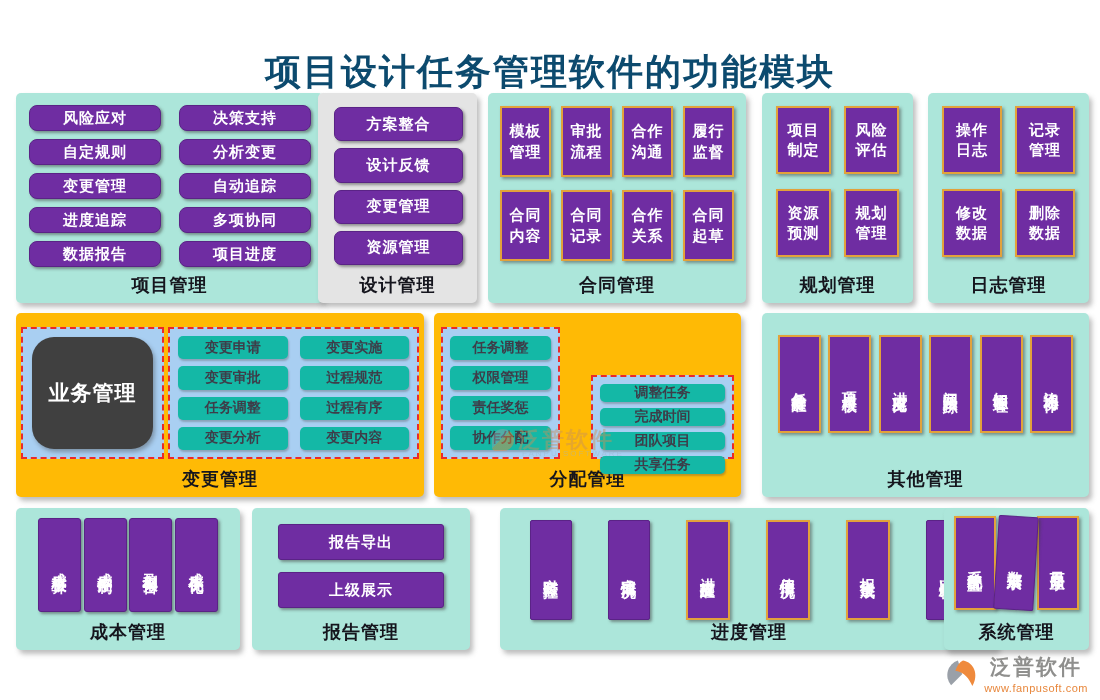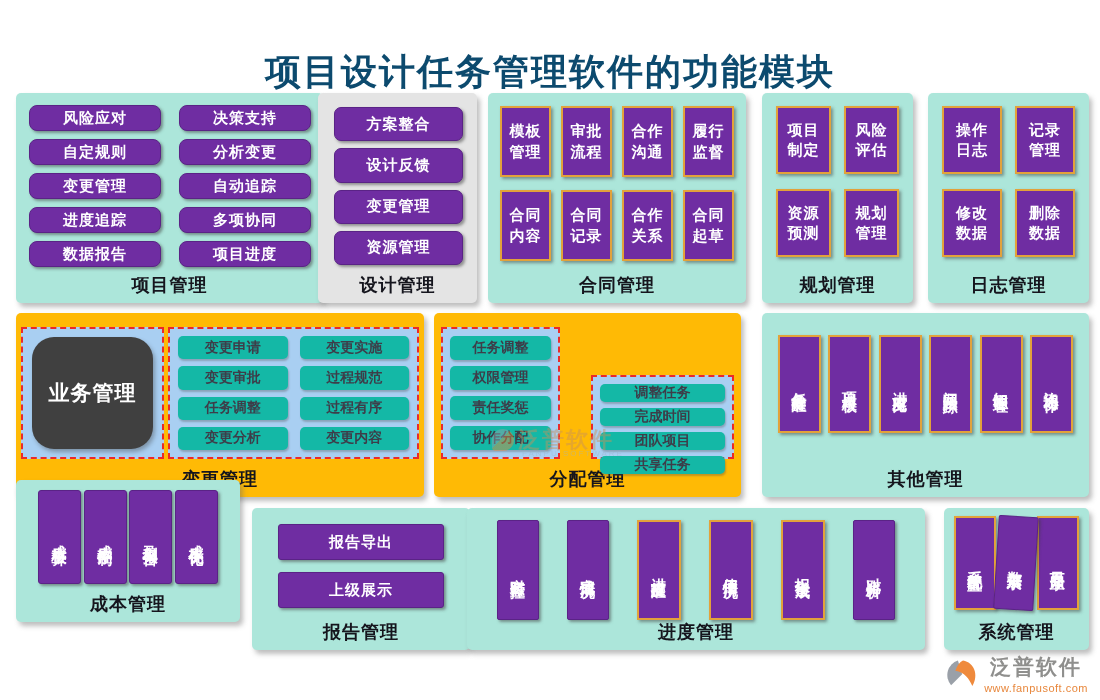--- a/index.html
+++ b/index.html
@@ -29,23 +29,23 @@
   #p-project{left:16px;top:93px;width:307px;height:210px;}
   #p-design{left:318px;top:93px;width:159px;height:210px;}
   #p-contract{left:488px;top:93px;width:258px;height:210px;}
   #p-planning{left:762px;top:93px;width:151px;height:210px;}
   #p-log{left:928px;top:93px;width:161px;height:210px;}
   
   #p-change{left:16px;top:313px;width:408px;height:184px;}
   #p-assign{left:434px;top:313px;width:307px;height:184px;}
   #p-other{left:762px;top:313px;width:327px;height:184px;}
   
-  #p-cost{left:16px;top:480px;width:224px;height:142px;}
+  #p-cost{left:16px;top:508px;width:224px;height:142px;}
   #p-report{left:252px;top:508px;width:218px;height:142px;}
-  #p-progress{left:467px;top:508px;width:458px;height:142px;}
+  #p-progress{left:500px;top:508px;width:458px;height:142px;padding-left:40px;}
   #p-system{left:944px;top:508px;width:145px;height:142px;}
 
   .btn{
     background:#6f2da2;color:#ffffff;font-weight:bold;font-size:15px;
     display:flex;align-items:center;justify-content:center;
     border-radius:8px;border:1px solid #5a2386;
     box-shadow:2px 2px 3px rgba(60,60,60,0.5);
     letter-spacing:1px;cursor:pointer;text-align:center;
   }
   .sq{border-radius:2px;}

